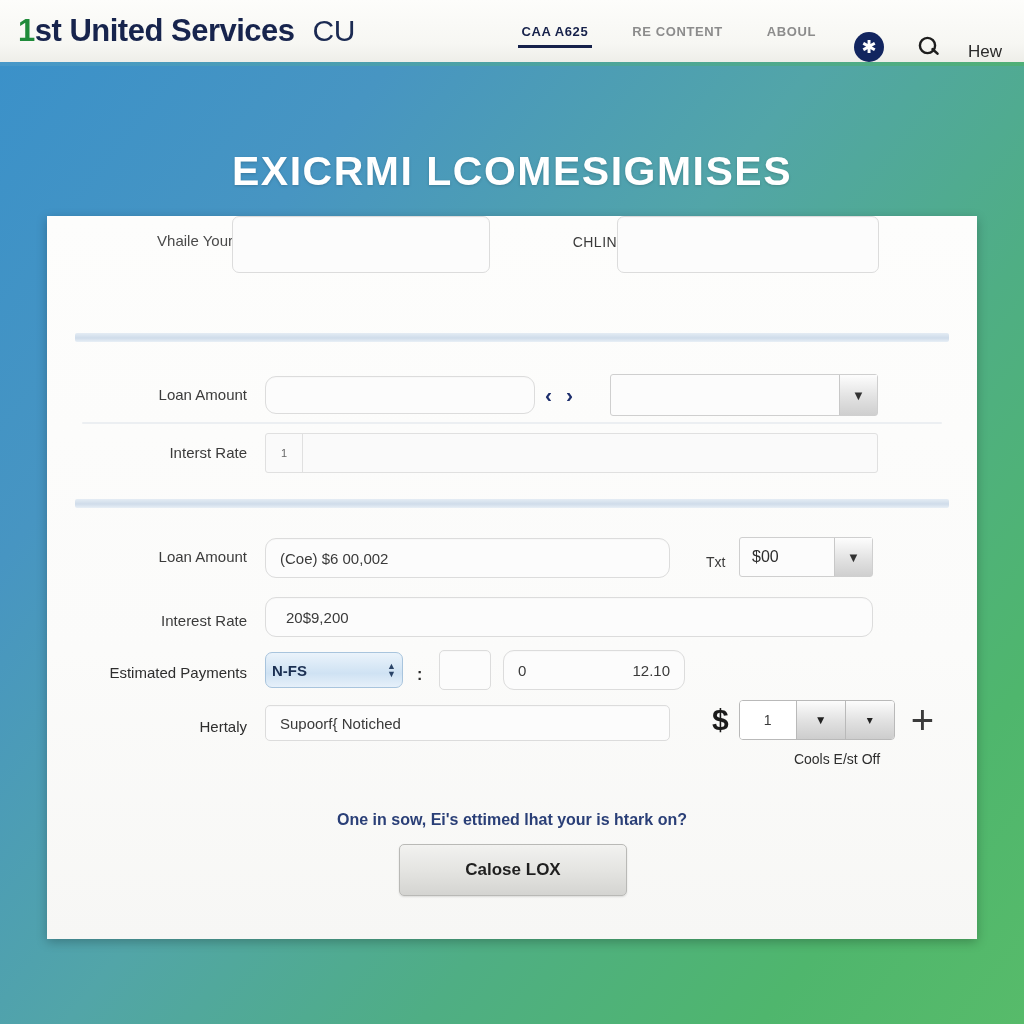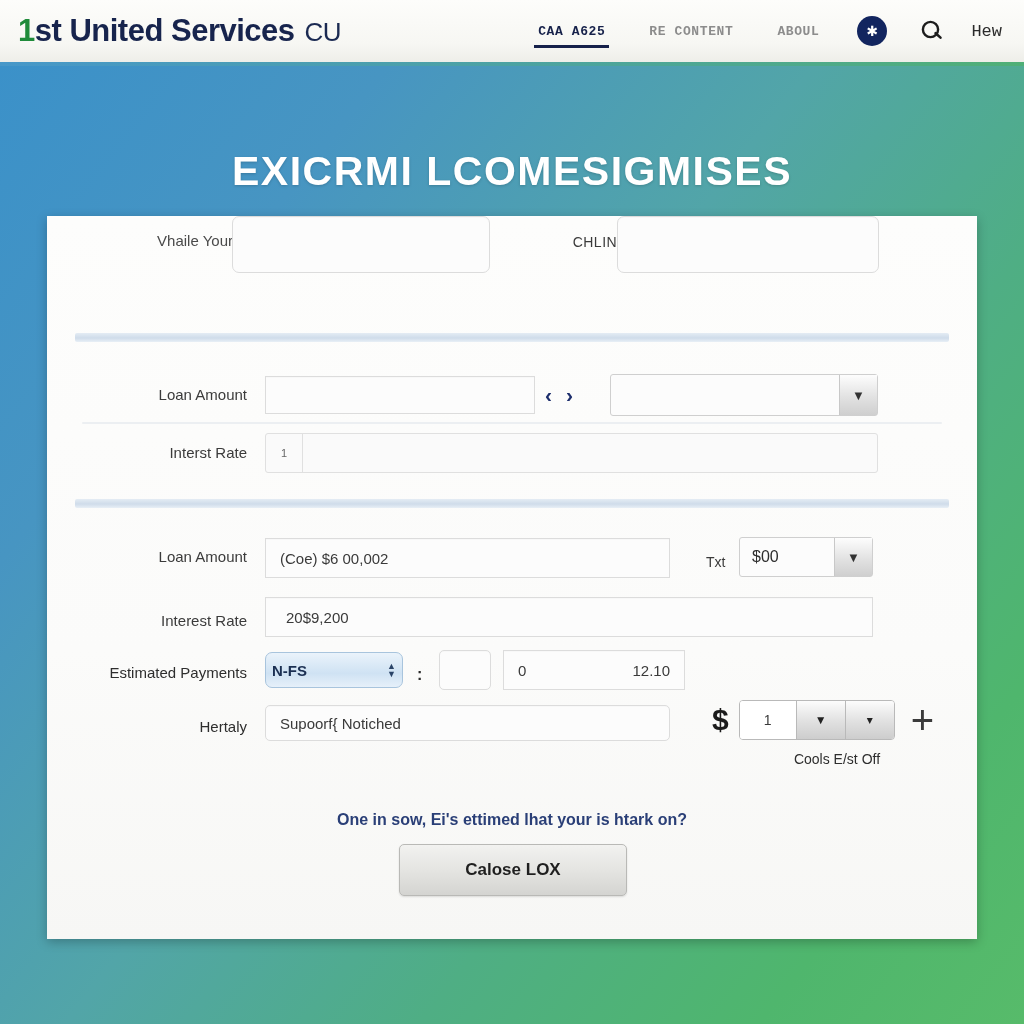--- a/index.html
+++ b/index.html
@@ -15,23 +15,23 @@
     position:absolute;left:0;top:0;width:1024px;height:62px;
     background:linear-gradient(to bottom,#fdfdfb 0%,#f7f7f3 70%,#eeeee9 100%);
     display:flex;align-items:center;
     box-sizing:border-box;padding:0 14px 0 18px;
     z-index:5;
   }
   .logo{font-size:31px;font-weight:bold;letter-spacing:-0.5px;white-space:nowrap;
         display:flex;align-items:baseline;}
   .logo .one{color:#1f8b3a;}
   .logo .navy{color:#17244d;}
-  .logo .cu{color:#1b2a52;font-weight:normal;font-size:26px;margin-left:10px;}
-
-  .nav{margin-left:auto;display:flex;align-items:center;gap:0px;height:100%;font-family:Liberation Mono, monospace;}
+  .logo .cu{color:#1b2a52;font-weight:normal;font-size:30px;margin-left:18px;}
+
+  .nav{margin-left:auto;display:flex;align-items:flex-end;gap:0px;height:100%;}
   .nav-item{
     font-size:13px;letter-spacing:0.6px;color:#8c8c8c;font-weight:bold;
     padding:0 22px;height:100%;display:flex;align-items:center;position:relative;
     white-space:nowrap;
   }
   .nav-item.active{color:#16214a;}
   .nav-item.active:after{
     content:"";position:absolute;left:18px;right:18px;bottom:14px;height:3px;background:#16214a;
   }
   .nav-badge{
@@ -69,21 +69,21 @@
     z-index:4;box-sizing:border-box;
   }
 
   .inp{
     background:#fcfcfc;border:1px solid #dcdcdc;border-radius:5px;
     height:46px;box-sizing:border-box;
     font-size:15px;color:#3a3a3a;
     display:flex;align-items:center;padding:0 14px;
     box-shadow:inset 0 1px 1px rgba(0,0,0,.02);
   }
-  .inp.sq{border-radius:0;}
+  .inp.sq{border-radius:11px;}
   .r1-lbl-a{position:absolute;left:76px;top:16px;width:110px;font-size:15px;color:#4a4a4a;text-align:right;}
   .r1-inp-a{position:absolute;left:185px;top:0px;width:258px;height:57px;border-radius:7px;}
   .r1-lbl-b{position:absolute;left:470px;top:18px;width:110px;font-size:14px;color:#3a3a3a;text-align:right;letter-spacing:.5px;}
   .r1-inp-b{position:absolute;left:570px;top:0px;width:262px;height:57px;border-radius:7px;}
 
   
   .sep{
     position:absolute;left:28px;width:874px;height:9px;border-radius:2px;
     background:linear-gradient(to bottom,#e4ecf4,#cfdcea 55%,#e8eff6);
   }

